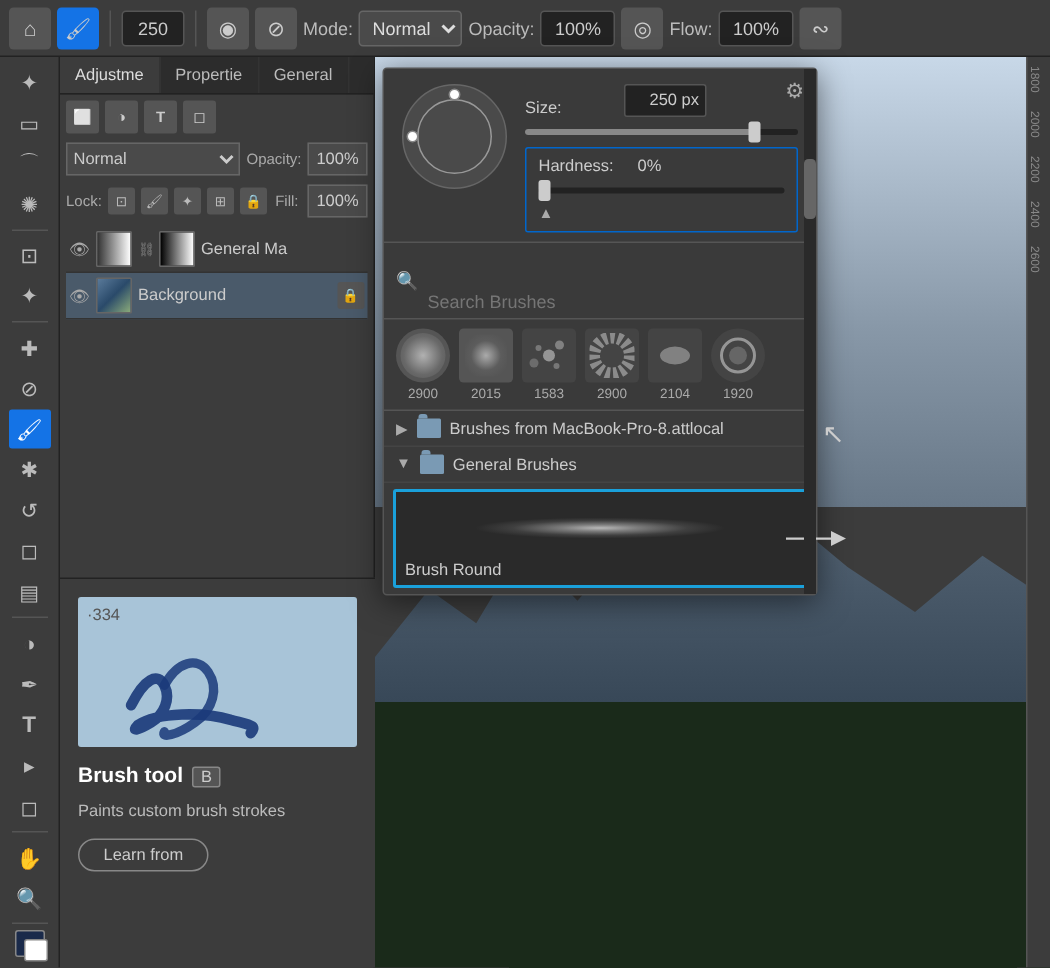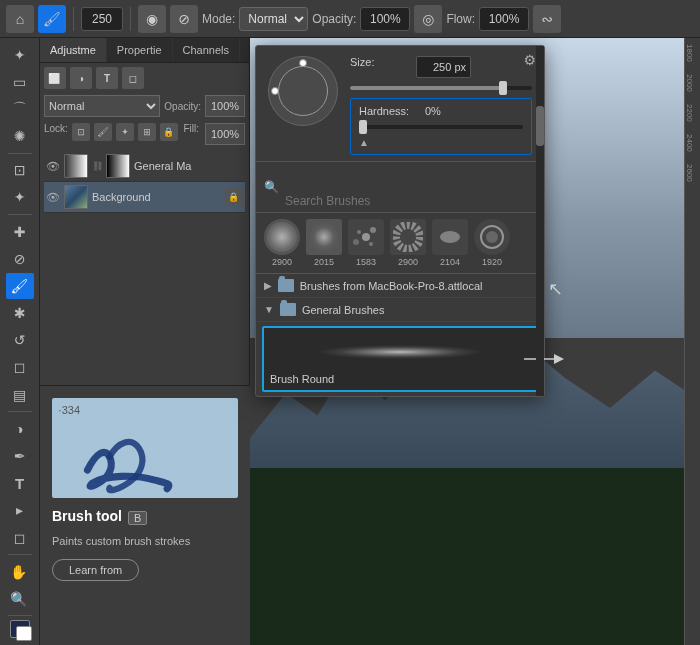--- a/index.html
+++ b/index.html
@@ -159,21 +159,21 @@
     .blend-select {
       background: #4a4a4a;
       border: 1px solid #666;
       color: #ccc;
       font-size: 11px;
       height: 22px;
       flex: 1;
     }
     .opacity-label { color: #aaa; font-size: 10px; }
     .lock-row {
-      display: flex; 
+      display: flex; align-items: center;
       gap: 4px; margin-bottom: 6px;
       color: #aaa; font-size: 10px;
     }
     .lock-icon {
       width: 18px; height: 18px;
       background: #555;
       border-radius: 2px;
       display: flex; align-items: center; justify-content: center;
       font-size: 9px; color: #bbb;
       cursor: pointer;
@@ -276,21 +276,21 @@
       width: 8px; height: 8px;
       background: #fff;
       border-radius: 50%;
       border: 1px solid #888;
     }
 
     .brush-sliders {
       flex: 1;
     }
     .brush-slider-row {
-      display: flex; align-items: flex-start;
+      display: flex; align-items: flex-end;
       gap: 6px; margin-bottom: 8px;
     }
     .brush-slider-label { color: #ccc; font-size: 11px; width: 60px; }
     .brush-size-value {
       background: #222;
       border: 1px solid #555;
       color: #ccc;
       font-size: 11px;
       width: 55px; height: 22px;
       text-align: right;
@@ -600,21 +600,21 @@
   <div class="tool-icon">🔍</div>
   <div class="tool-separator"></div>
   <div class="tool-icon" style="background:#1a2a4a;width:20px;height:20px;border:1px solid #888;"></div>
   <div class="tool-icon" style="background:#fff;width:16px;height:16px;border:1px solid #888;margin-top:-14px;margin-left:8px;"></div>
 </div>
 
 <div class="panels-area">
   <div class="panel-tabs">
     <div class="panel-tab active">Adjustme</div>
     <div class="panel-tab">Propertie</div>
-    <div class="panel-tab">Channels</div>
+    <div class="panel-tab">General</div>
   </div>
 
   <div class="layers-panel">
     <div class="layer-search-row">
       <div class="layer-icon-btn">⬜</div>
       <div class="layer-icon-btn">◑</div>
       <div class="layer-icon-btn" style="font-weight:bold;">T</div>
       <div class="layer-icon-btn">◻</div>
     </div>
     <div class="layer-blending-row">

